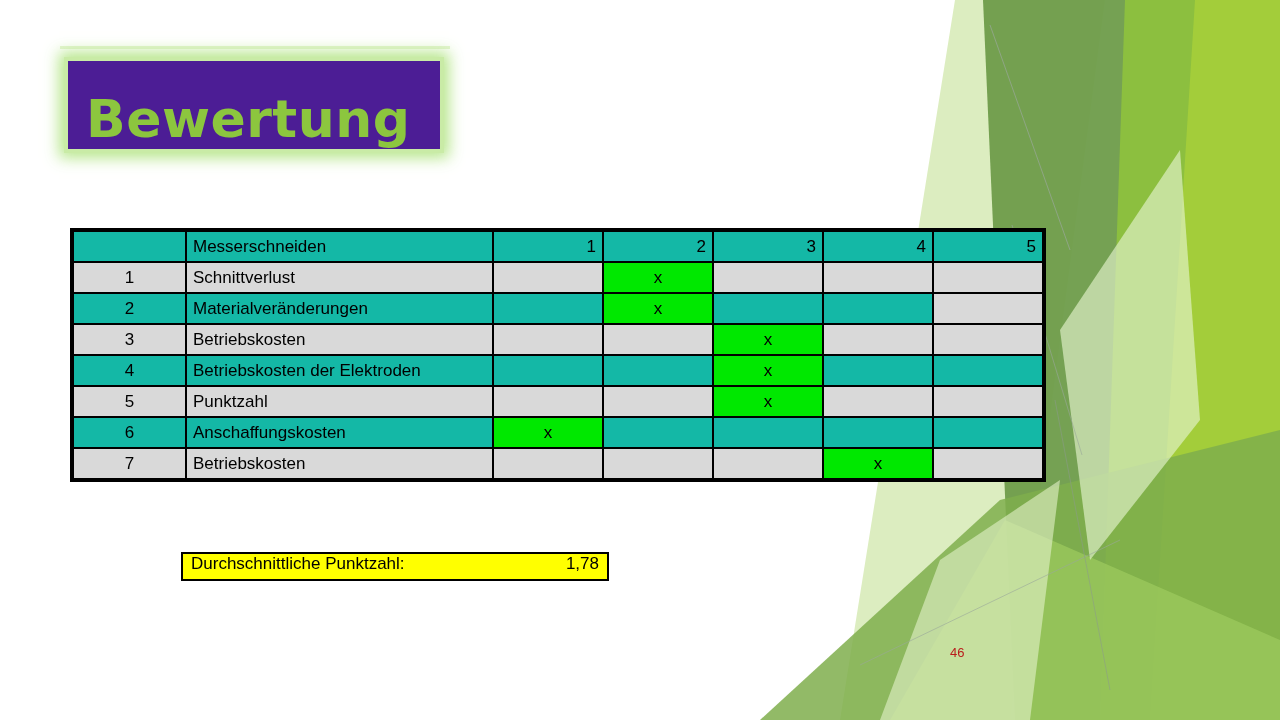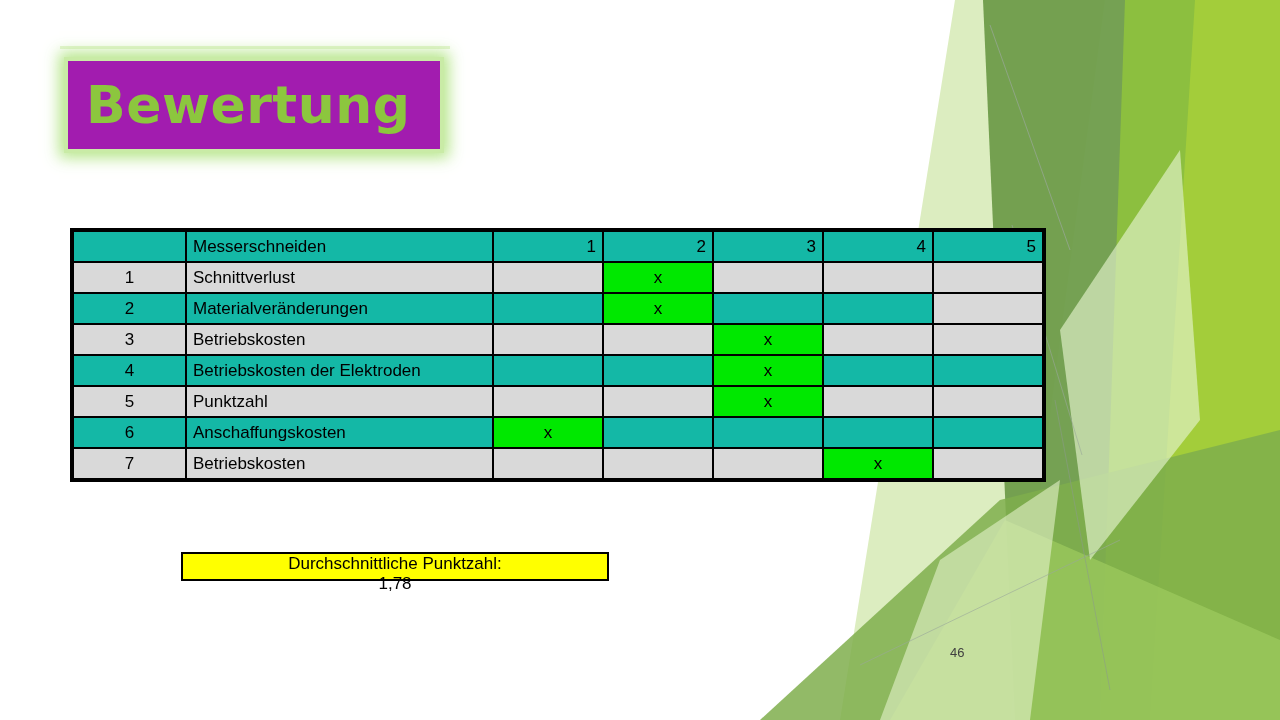--- a/index.html
+++ b/index.html
@@ -23,26 +23,26 @@
     pointer-events: none;
   }
 
   
   #title-box {
     position: absolute;
     left: 64px;
     top: 57px;
     width: 380px;
     height: 96px;
-    background: #a21caf;
+    background: #4c1d95;
     border: 4px solid #C9EBA6;
     box-sizing: border-box;
     box-shadow: 0 0 14px 5px rgba(170, 226, 120, 0.85);
     display: flex;
-    align-items: center;
+    align-items: flex-end;
   }
   #title-text {
     color: #8CC63E;
     font-size: 52px;
     font-weight: bold;
     letter-spacing: 0.5px;
     padding-left: 18px;
     font-family: "DejaVu Sans", sans-serif;
   }
 
@@ -84,35 +84,34 @@
   #average-box {
     position: absolute;
     left: 181px;
     top: 552px;
     width: 428px;
     height: 29px;
     background: #FFFF00;
     border: 2px solid #000000;
     box-sizing: border-box;
     display: flex;
-    align-items: center;
+    align-items: flex-start;
     justify-content: space-between;
     padding: 0 8px;
     font-size: 17px;
     color: #000000;
-    flex-direction: column;
   }
 
   
   #page-number {
     position: absolute;
     left: 950px;
     top: 645px;
     font-size: 13px;
-    color: #404040;
+    color: #b91c1c;
     font-family: "Liberation Sans", sans-serif;
   }
 </style>
 </head>
 <body>
 
 <svg id="bg-decoration" viewBox="0 0 1280 720" xmlns="http://www.w3.org/2000/svg">
 
   <polygon points="955,0 1105,0 1010,720 840,720" fill="#DCEDC0"></polygon>
 

